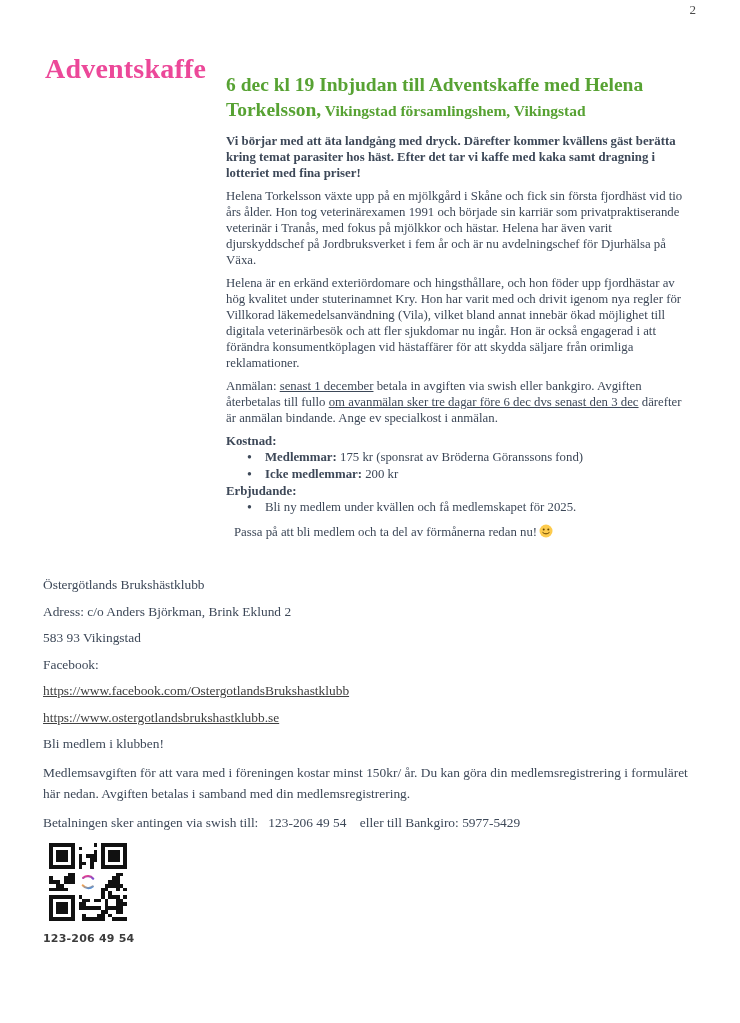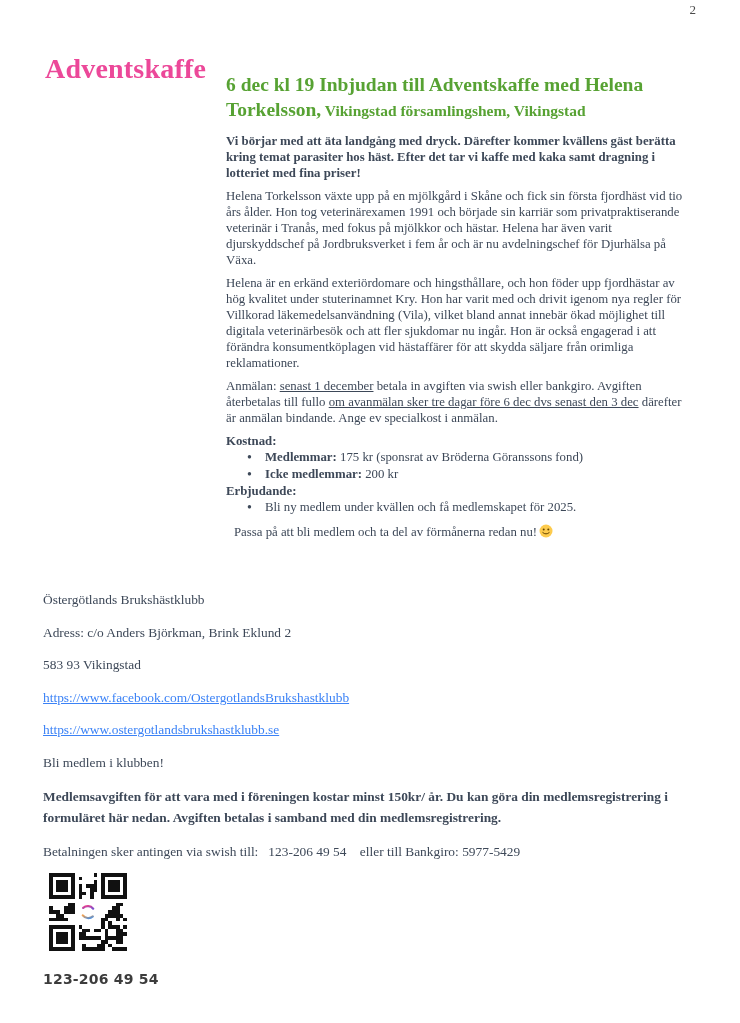--- a/index.html
+++ b/index.html
@@ -26,31 +26,31 @@
   ul.bullets { margin:0; padding:0 0 0 21px; list-style:none; }
   ul.bullets li { position:relative; padding-left:18px; line-height:17px; }
   ul.bullets li::before { content:"\2022"; position:absolute; left:0; top:0; font-size:14px; }
   .passa { margin:8px !important; }
   .smiley { vertical-align:-2px; margin-left:2px; }
 
   .contact {
     position:absolute; left:43px; top:576px; width:662px;
     font-size:13.4px; line-height:17.5px; color:#3d4858;
   }
-  .contact p { margin:15px 0 9px 0; }
-  .link { color:#3b82f6; text-decoration:underline; cursor:pointer; }
-  .membership { line-height:21px; margin-bottom:10px !important;font-weight:bold; }
+  .contact p { margin:0 0 9px 0; }
+  .link { color:#404040; text-decoration:underline; cursor:pointer; }
+  .membership { line-height:21px; margin-bottom:10px !important; }
   .payment { white-space:pre-wrap; margin-bottom:12px !important; }
 
   .qr-block { margin-top:10px; width:110px; }
   .qr-code { width:78px; height:78px; margin-left:6px; }
   .qr-code svg { display:block; width:78px; height:78px; shape-rendering:crispEdges; }
   .qr-label {
-    font-family:"DejaVu Sans", sans-serif; font-size:14px; font-weight:600;
-    color:#3c3c3c; margin-top:20px; letter-spacing:.2px; white-space:nowrap;
+    font-family:"DejaVu Sans", sans-serif; font-size:11px; font-weight:600;
+    color:#3c3c3c; margin-top:9px; letter-spacing:.2px; white-space:nowrap;
   }
 </style>
 </head>
 <body>
 
 <div class="page">
 
   <div class="page-number">2</div>
 
   <h1 class="doc-title">Adventskaffe</h1>
@@ -82,20 +82,21 @@
           <circle cx="4.7" cy="5.6" r="1" fill="#664500"></circle>
           <circle cx="9.3" cy="5.6" r="1" fill="#664500"></circle>
           <path d="M3.8 8.6 Q7 11.4 10.2 8.6" stroke="#664500" stroke-width="1" fill="none" stroke-linecap="round"></path>
         </svg></p>
   </div>
 
   <div class="contact">
     <p>Östergötlands Brukshästklubb</p>
     <p>Adress: c/o Anders Björkman, Brink Eklund 2</p>
     <p>583 93 Vikingstad</p>
+    <p>Facebook:</p>
     <p><a class="link">https://www.facebook.com/OstergotlandsBrukshastklubb</a></p>
     <p><a class="link">https://www.ostergotlandsbrukshastklubb.se</a></p>
     <p>Bli medlem i klubben!</p>
     <p class="membership">Medlemsavgiften för att vara med i föreningen kostar minst 150kr/ år. Du kan göra din medlemsregistrering i formuläret här nedan. Avgiften betalas i samband med din medlemsregistrering.</p>
     <p class="payment">Betalningen sker antingen via swish till:   123-206 49 54    eller till Bankgiro: 5977-5429</p>
 
     <div class="qr-block">
       <div class="qr-code">
         <svg viewBox="0 0 21 21">
           <defs>

